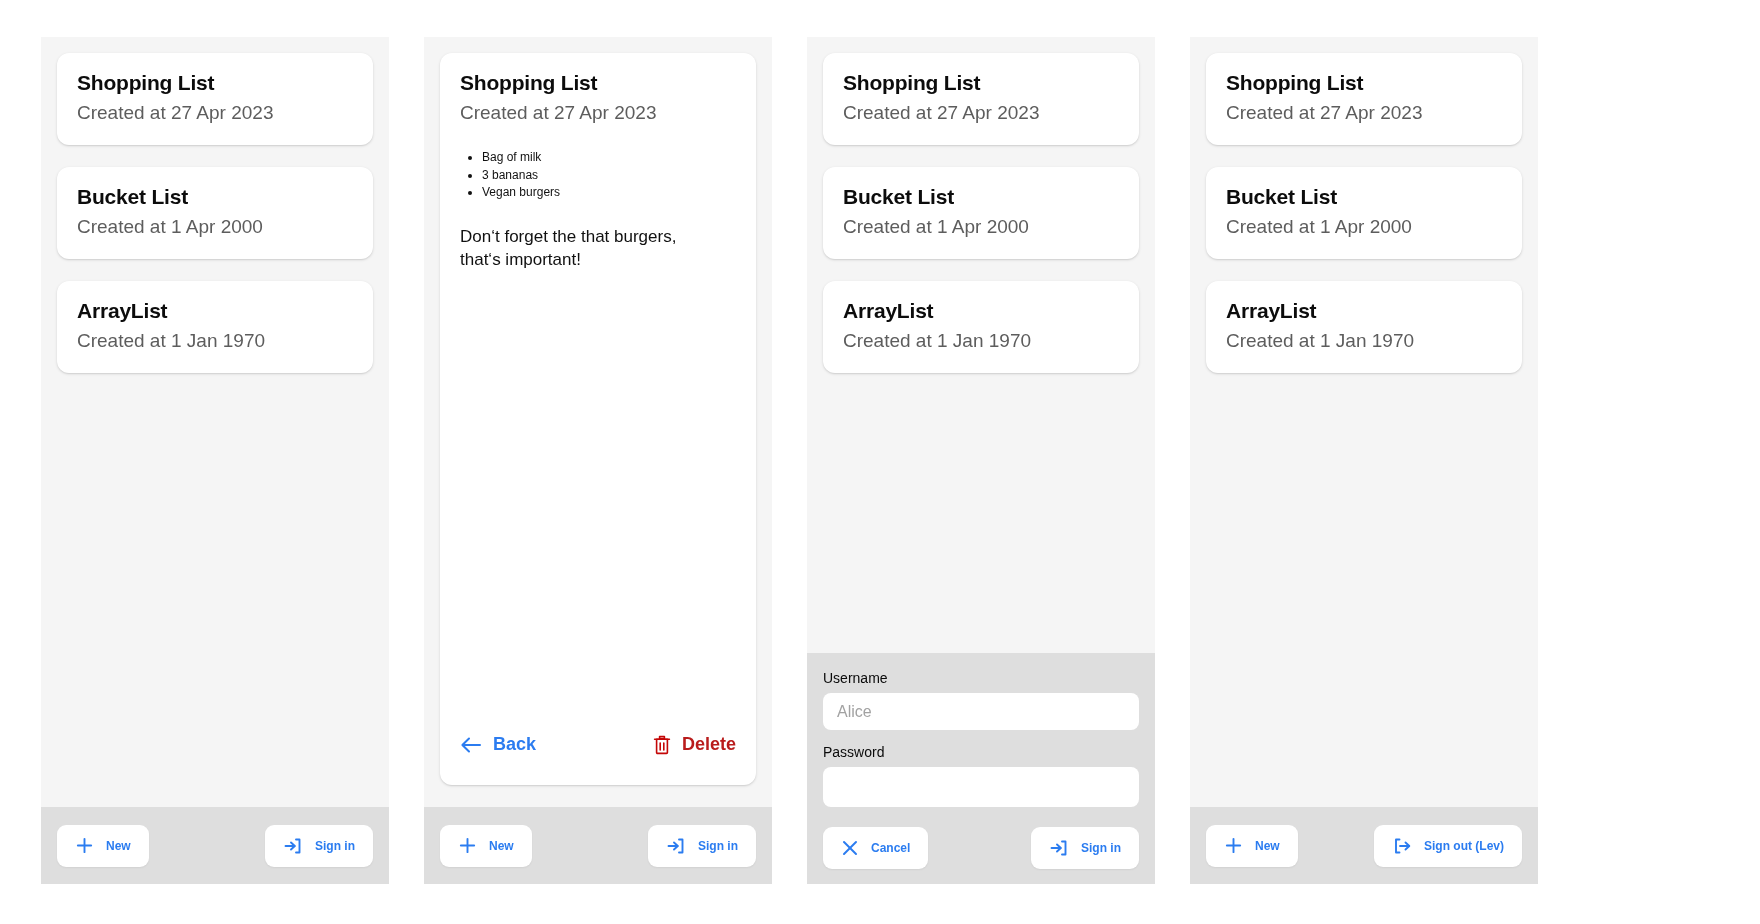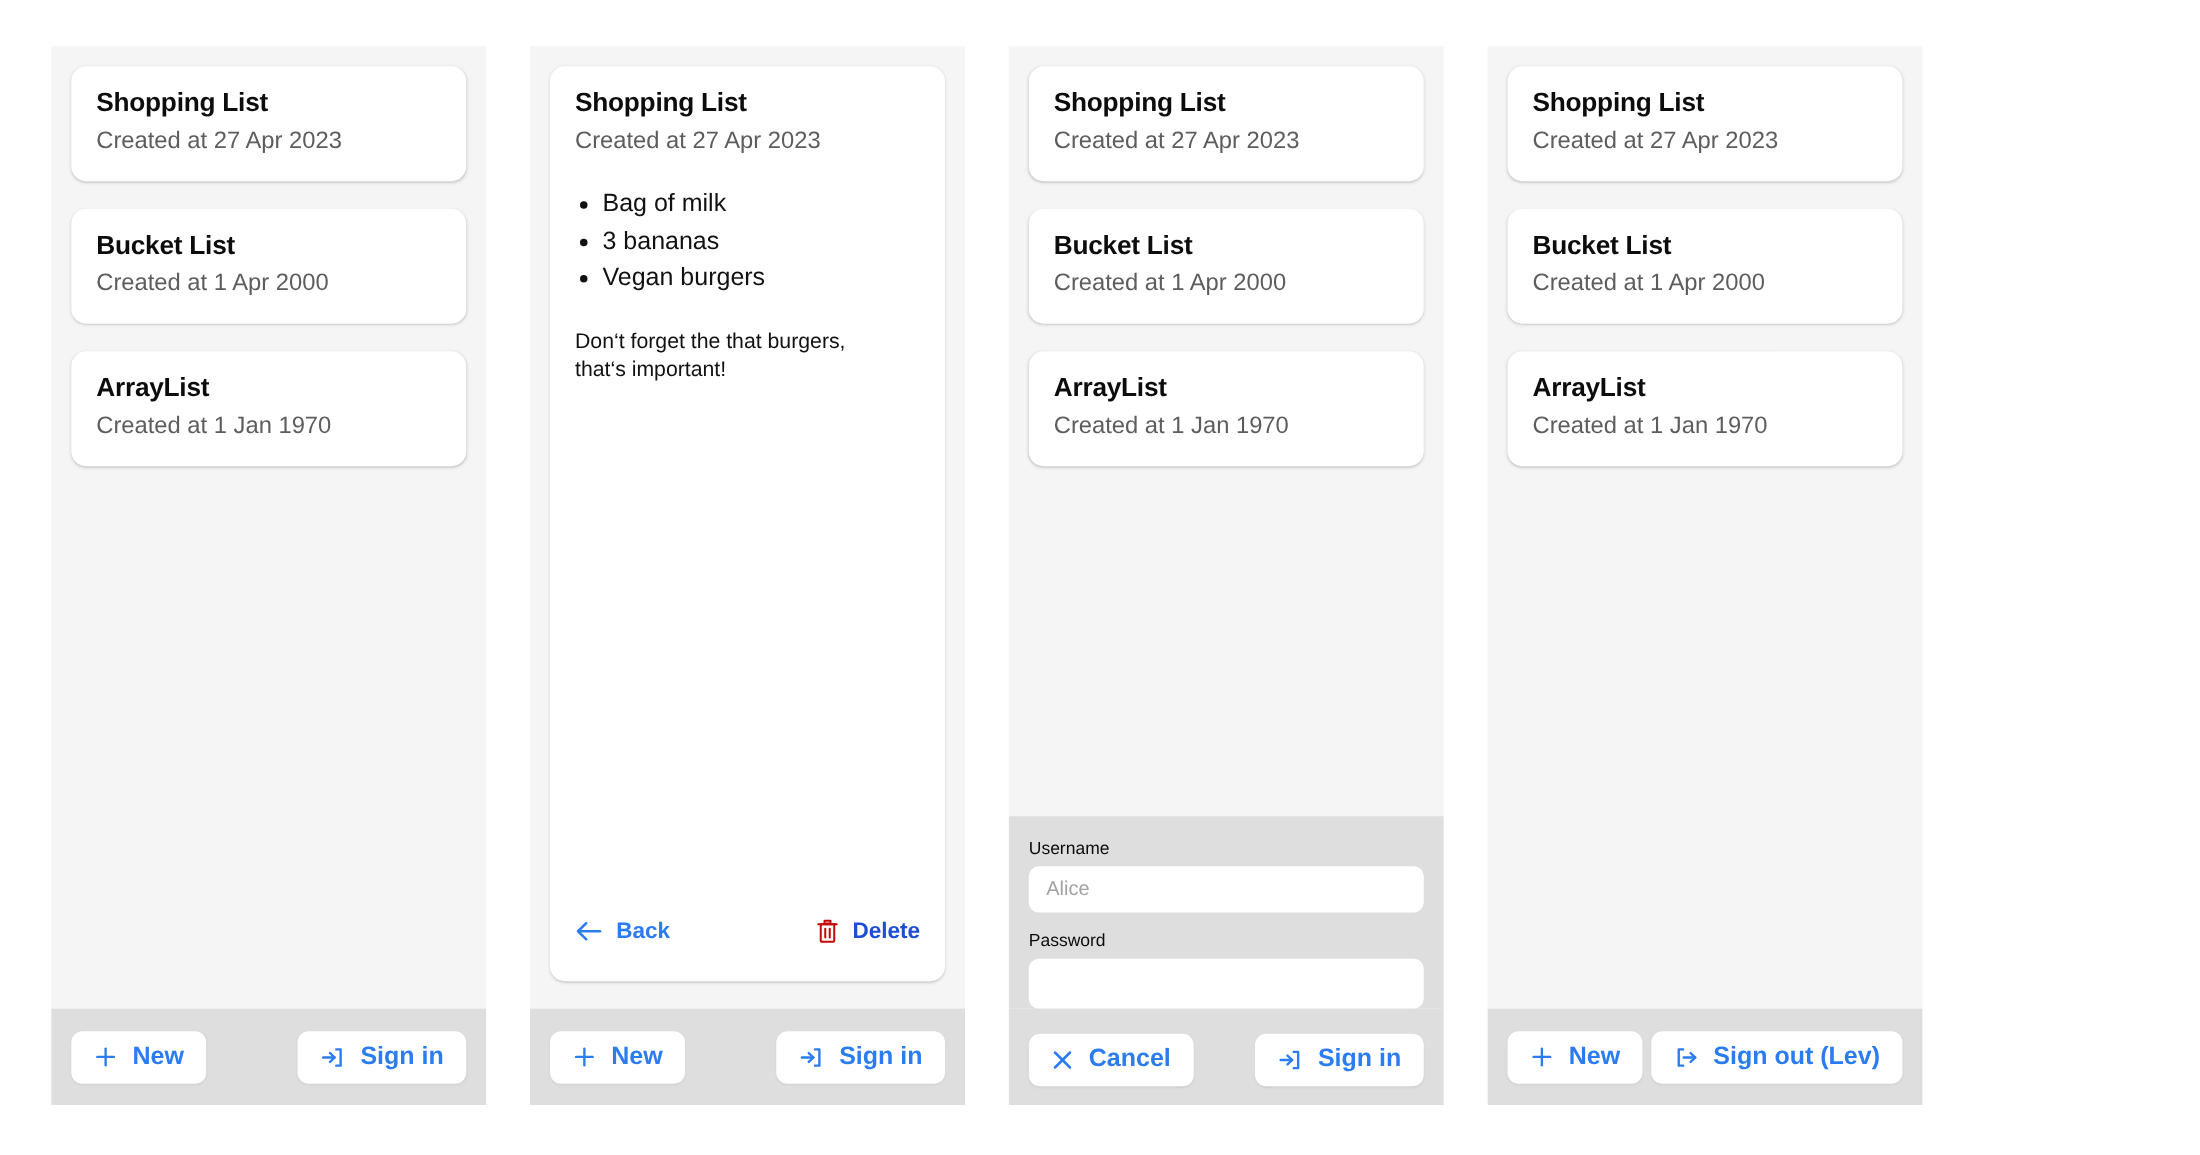--- a/index.html
+++ b/index.html
@@ -76,21 +76,21 @@
     flex-direction: column;
     min-height: 0;
     margin-bottom: 22px;
   }
   .detail-items {
     margin: 24px 0 0 0;
     padding-left: 22px;
     list-style: disc;
   }
   .detail-items li {
-    font-size: 20px;
+    font-size: 12px;
     color: #111111;
     line-height: 1.48;
   }
   .detail-note {
     margin-top: 24px;
     font-size: 17px;
     color: #111111;
     line-height: 1.35;
     max-width: 252px;
   }
@@ -108,21 +108,21 @@
     font-size: 18px;
     font-weight: bold;
     background: none;
     border: none;
     padding: 0;
     cursor: pointer;
     font-family: inherit;
     margin-top: 38px;
   }
   .link-blue { color: #2b7cf0; }
-  .link-red  { color: #1d4ed8; text-align: center; }
+  .link-red  { color: #b91c1c; text-align: center; }
 
   
   .spacer { flex: 1 1 auto; }
 
   
   .login-sheet {
     background: #dedede;
     padding: 17px 16px 0 16px;
   }
   .field-label {
@@ -162,21 +162,21 @@
   .toolbar.attached { padding-top: 4px; }
   .pill {
     background: #ffffff;
     border: none;
     border-radius: 9px;
     height: 42px;
     padding: 0 18px;
     display: inline-flex;
     align-items: center;
     gap: 12px;
-    font-size: 20px;
+    font-size: 12px;
     font-weight: bold;
     color: #2b7cf0;
     cursor: pointer;
     font-family: inherit;
     box-shadow: 0 1px 2px rgba(0,0,0,0.06);
     white-space: nowrap;
   }
   .ico {
     display: inline-flex;
     align-items: center;

